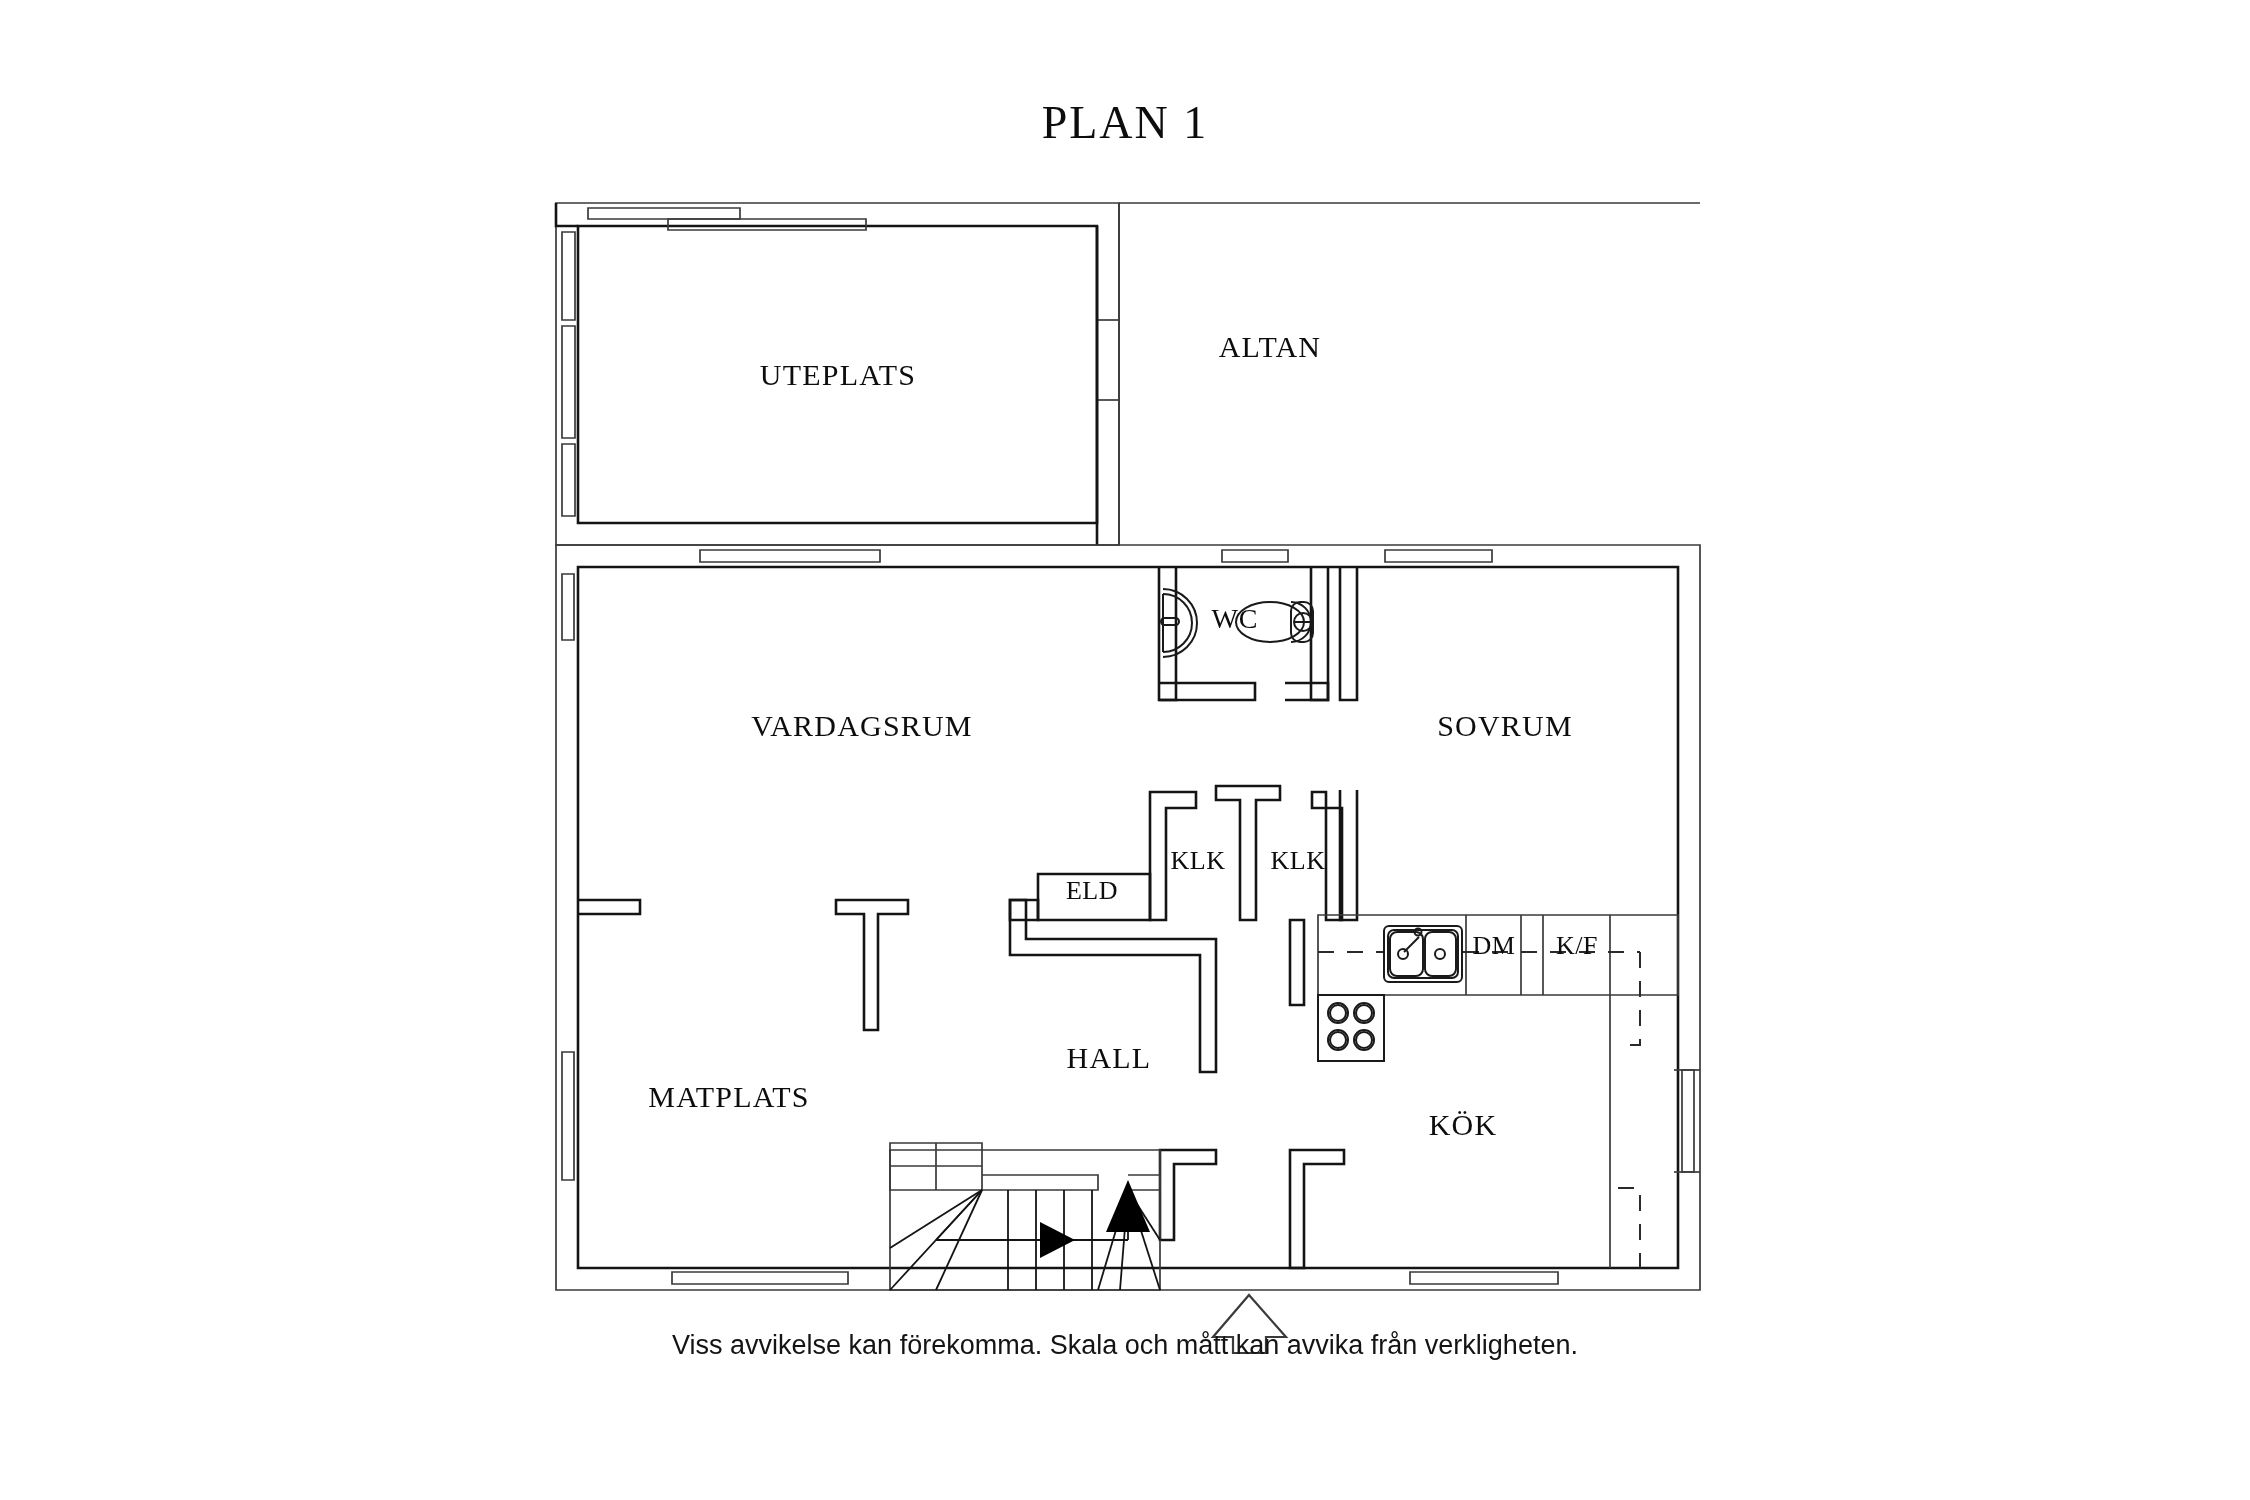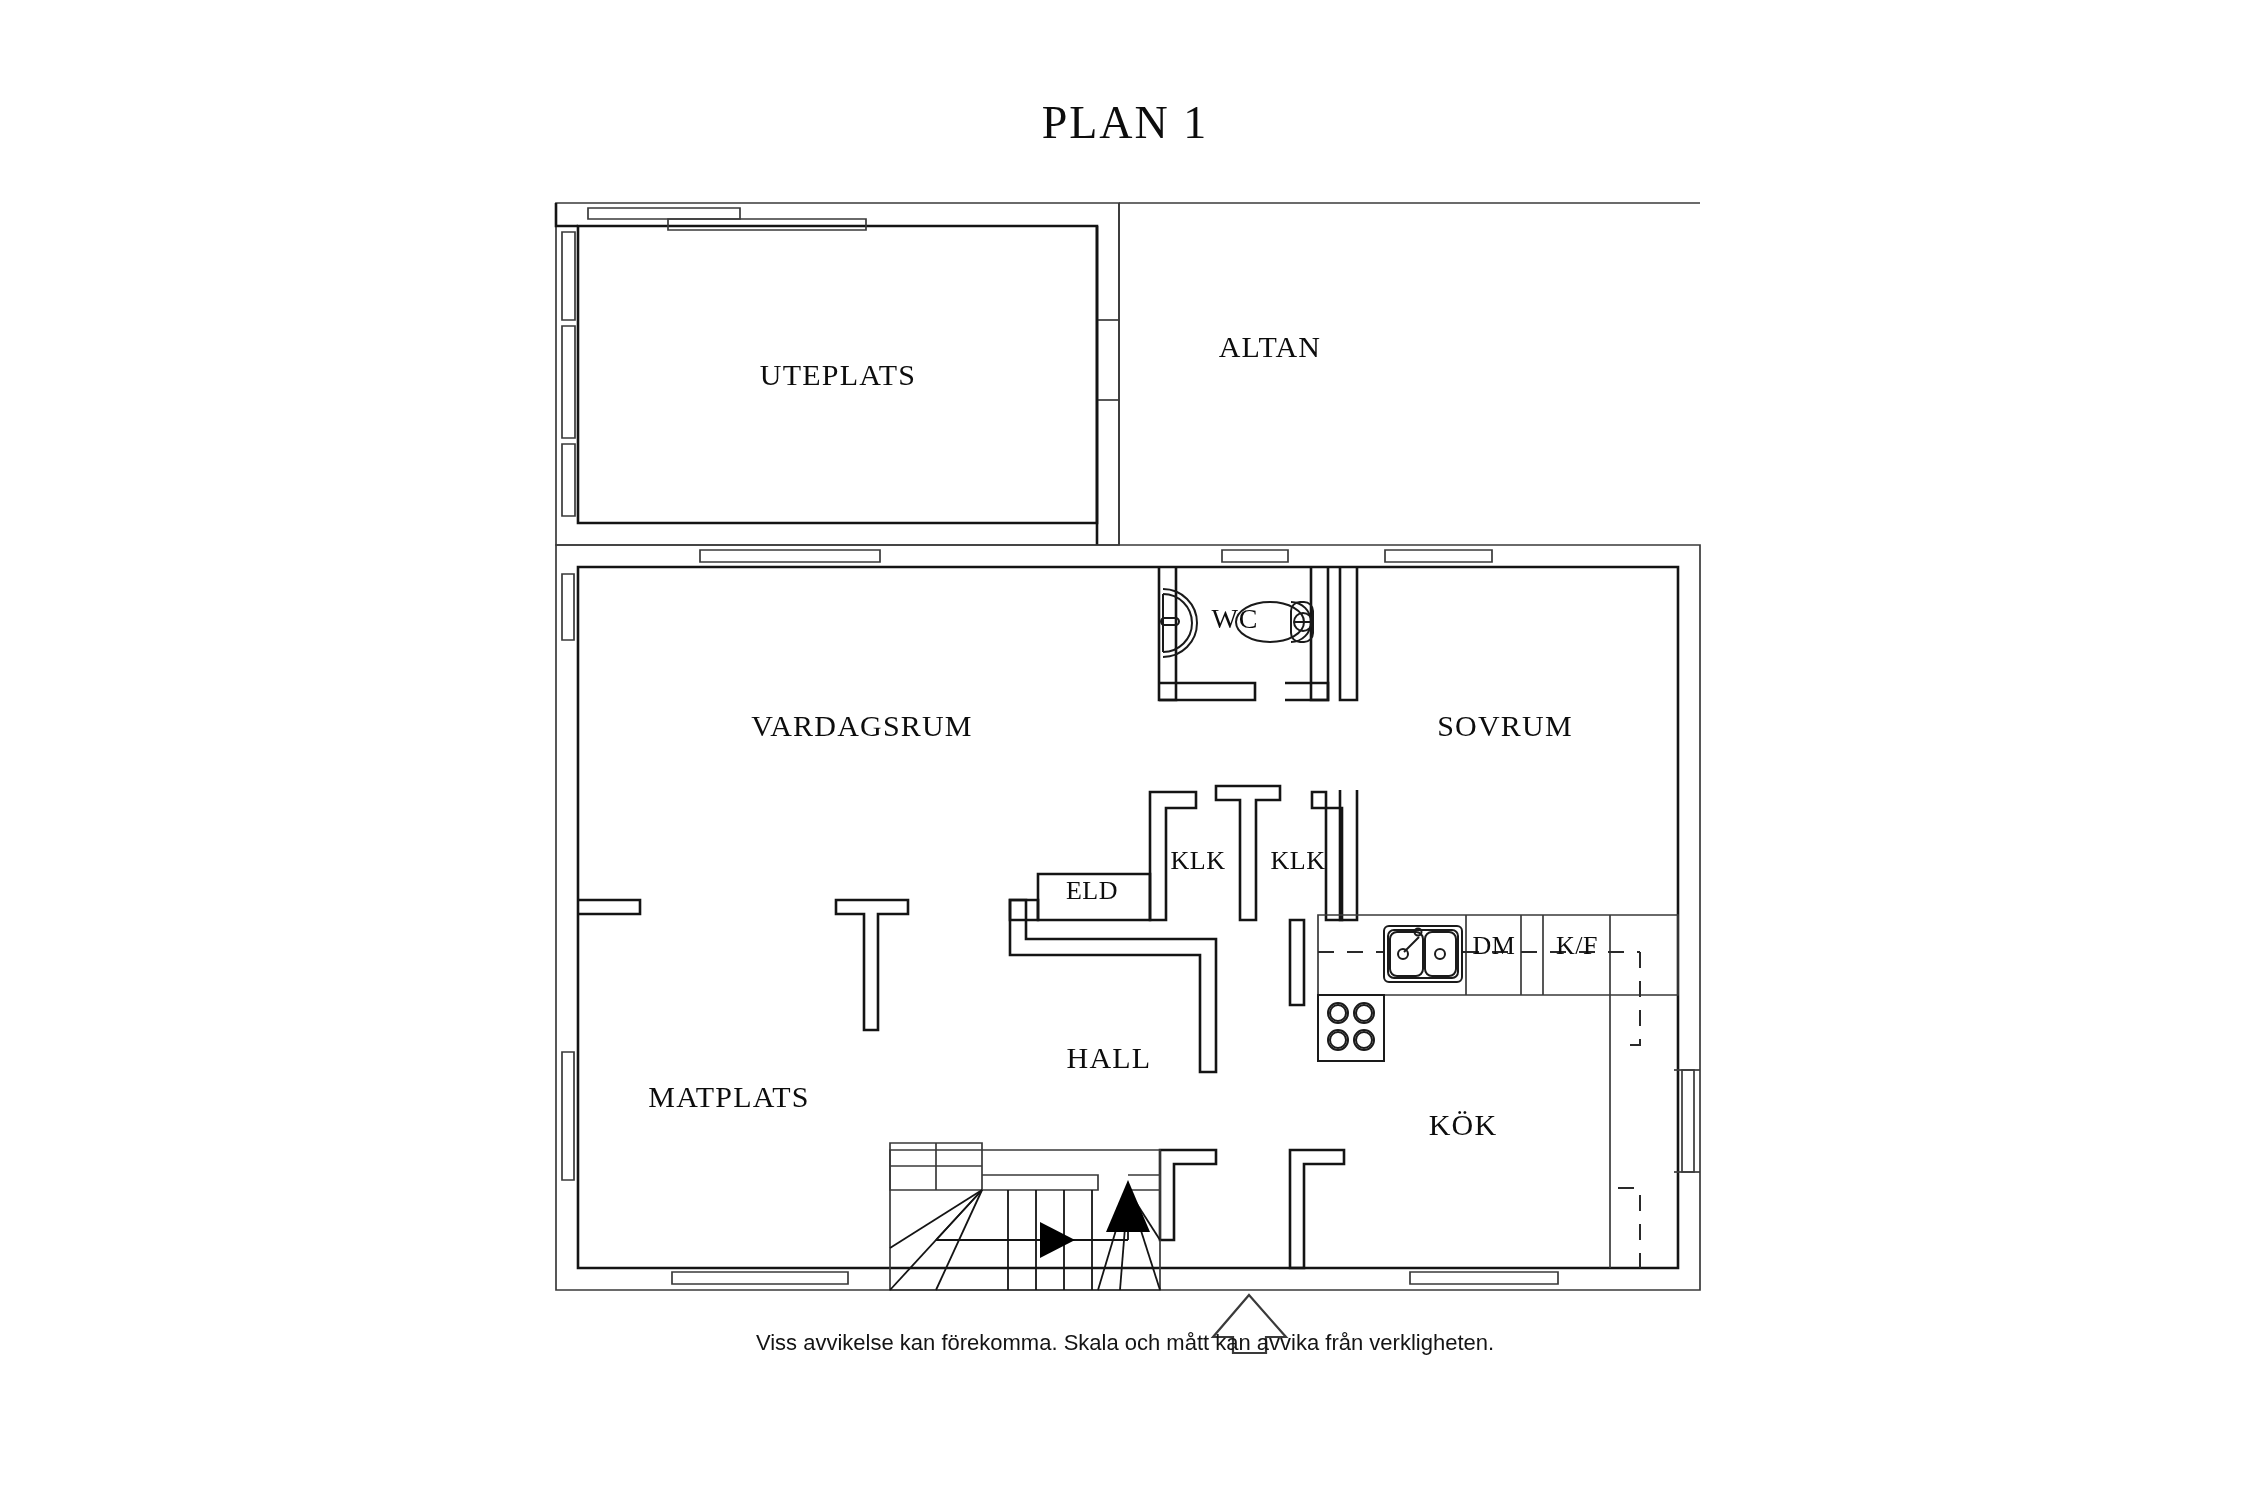--- a/index.html
+++ b/index.html
@@ -31,21 +31,21 @@
     color: #0d0d0d;
     white-space: pre;
   }
   #plan-caption {
     position: absolute;
     top: 1330px;
     left: 0;
     width: 2250px;
     text-align: center;
     font-family: "Liberation Sans", sans-serif;
-    font-size: 22px;
+    font-size: 27px;
     color: #141414;
     white-space: pre;
   }
   #plan-svg {
     position: absolute;
     top: 0;
     left: 0;
   }
   .room-label {
     font-family: "Liberation Serif", serif;

